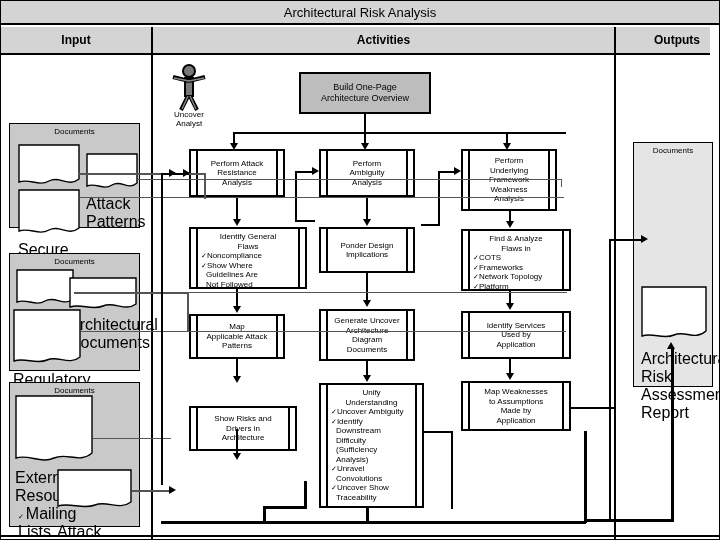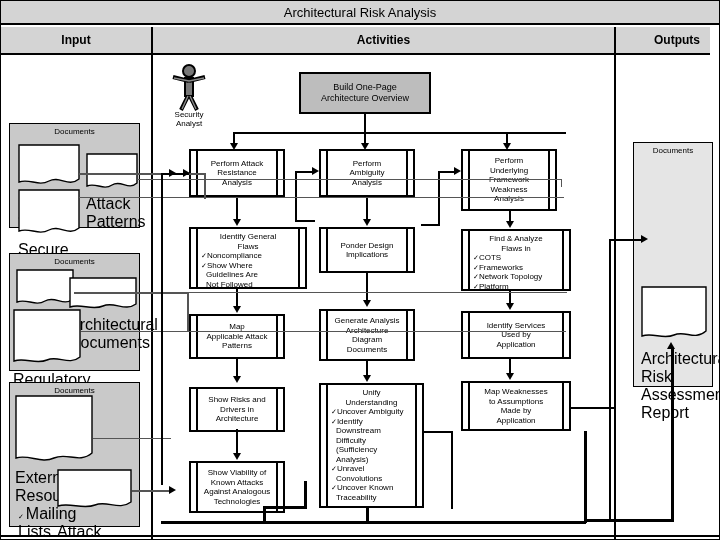--- a/index.html
+++ b/index.html
@@ -173,21 +173,21 @@
     <svg width="40" height="48" viewBox="0 0 40 48">
       <circle cx="20" cy="8" r="6" fill="#777" stroke="#000" stroke-width="2"></circle>
       <rect x="16" y="15" width="8" height="18" fill="#777" stroke="#000" stroke-width="2"></rect>
       <path d="M20,18 L4,14 M20,18 L36,14" stroke="#000" stroke-width="4" fill="none"></path>
       <path d="M20,18 L5,15 M20,18 L35,15" stroke="#888" stroke-width="1.6" fill="none"></path>
       <path d="M19,33 L12,47 M21,33 L28,47" stroke="#000" stroke-width="4" fill="none"></path>
       <path d="M19,33 L13,46 M21,33 L27,46" stroke="#888" stroke-width="1.4" fill="none"></path>
     </svg>
   </div>
   <div class="actorlbl" style="left:160px;top:110px;width:56px;">
-    <div>Security</div>
+    <div>Uncover</div>
     <div>Analyst</div>
   </div>
 
   <div class="abs greybox" style="left:298px;top:71px;width:132px;height:42px;">
     <div>
       <div>Build One-Page</div>
       <div>Architecture Overview</div>
     </div>
   </div>
 
@@ -228,40 +228,30 @@
   <div class="abs proc" style="left:188px;top:313px;width:96px;height:45px;">
     <div class="bar bl"></div>
     <div class="bar br"></div>
     <div class="ptxt">
       <div>Map</div>
       <div>Applicable Attack</div>
       <div>Patterns</div>
     </div>
   </div>
 
-  <div class="abs proc" style="left:188px;top:386px;width:96px;height:45px;">
+  <div class="abs proc" style="left:188px;top:405px;width:108px;height:45px;">
     <div class="bar bl"></div>
     <div class="bar br"></div>
     <div class="ptxt">
       <div>Show Risks and</div>
       <div>Drivers in</div>
       <div>Architecture</div>
     </div>
   </div>
 
-  <div class="abs proc" style="left:188px;top:460px;width:96px;height:52px;">
-    <div class="bar bl"></div>
-    <div class="bar br"></div>
-    <div class="ptxt">
-      <div>Show Viability of</div>
-      <div>Known Attacks</div>
-      <div>Against Analogous</div>
-      <div>Technologies</div>
-    </div>
-  </div>
 
   <div class="abs ln lnv" style="left:235px;top:196px;height:23px;"></div>
   <div class="abs arrow ad" style="left:232px;top:218px;"></div>
   <div class="abs ln lnv" style="left:235px;top:288px;height:18px;"></div>
   <div class="abs arrow ad" style="left:232px;top:305px;"></div>
   <div class="abs ln lnv" style="left:235px;top:358px;height:18px;"></div>
   <div class="abs arrow ad" style="left:232px;top:375px;"></div>
   <div class="abs ln lnv" style="left:235px;top:428px;height:25px;"></div>
   <div class="abs arrow ad" style="left:232px;top:452px;"></div>
 
@@ -281,21 +271,21 @@
     <div class="ptxt">
       <div>Ponder Design</div>
       <div>Implications</div>
     </div>
   </div>
 
   <div class="abs proc" style="left:318px;top:308px;width:96px;height:52px;">
     <div class="bar bl"></div>
     <div class="bar br"></div>
     <div class="ptxt">
-      <div>Generate Analysis</div>
+      <div>Generate Uncover</div>
       <div>Architecture</div>
       <div>Diagram</div>
       <div>Documents</div>
     </div>
   </div>
 
   <div class="abs proc" style="left:318px;top:382px;width:105px;height:125px;">
     <div class="bar bl"></div>
     <div class="bar br"></div>
     <div class="ptxt topal">
@@ -303,21 +293,21 @@
       <div>Understanding</div>
       <div class="blist">
         <div><span style="font-size:7px;">✓</span><span>Uncover Ambiguity</span></div>
         <div><span style="font-size:7px;">✓</span><span>Identify</span></div>
         <div style="padding-left:5px;">   Downstream</div>
         <div style="padding-left:5px;">   Difficulty</div>
         <div style="padding-left:5px;">   (Sufficiency</div>
         <div style="padding-left:5px;">   Analysis)</div>
         <div><span style="font-size:7px;">✓</span><span>Unravel</span></div>
         <div style="padding-left:5px;">   Convolutions</div>
-        <div><span style="font-size:7px;">✓</span><span>Uncover Known</span></div>
+        <div><span style="font-size:7px;">✓</span><span>Uncover Show</span></div>
         <div style="padding-left:5px;">   Traceability</div>
       </div>
     </div>
   </div>
 
   <div class="abs ln lnv" style="left:365px;top:196px;height:22px;"></div>
   <div class="abs arrow ad" style="left:362px;top:218px;"></div>
   <div class="abs ln lnv" style="left:365px;top:272px;height:28px;"></div>
   <div class="abs arrow ad" style="left:362px;top:299px;"></div>
   <div class="abs ln lnv" style="left:365px;top:360px;height:15px;"></div>

